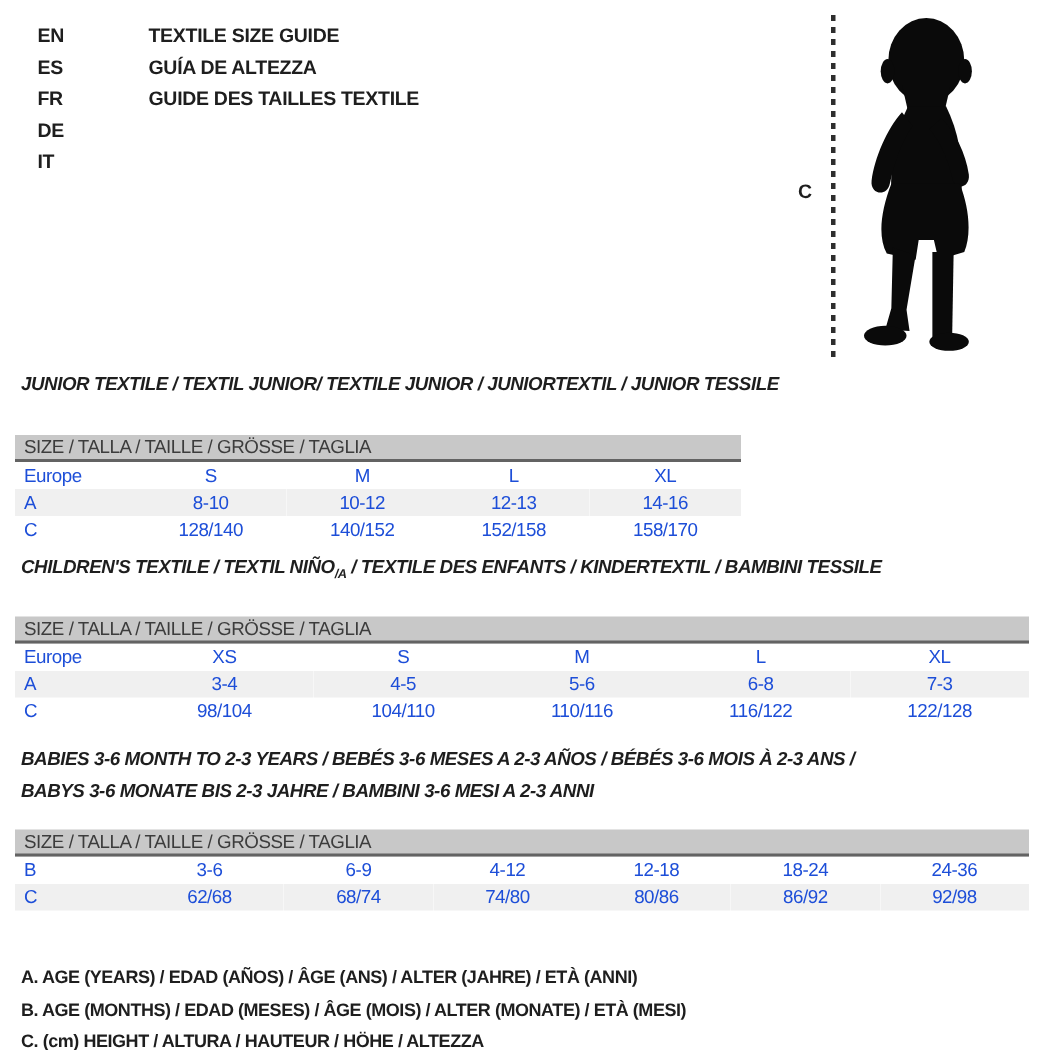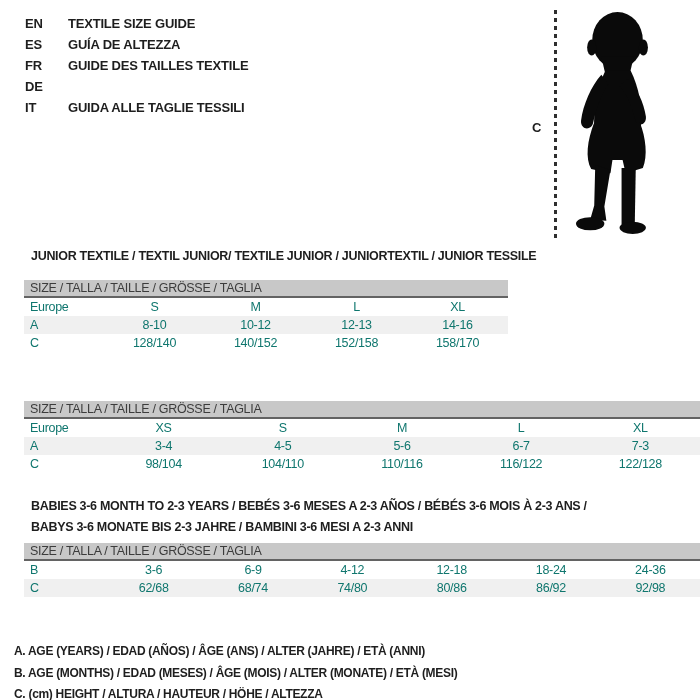--- a/index.html
+++ b/index.html
@@ -2,42 +2,42 @@
 <html><head>
 <meta charset="utf-8">
 <style>
   html,body{margin:0;padding:0;background:#fff;}
   .page{position:relative;width:700px;height:700px;background:#ffffff;overflow:hidden;
         font-family:"Liberation Sans",sans-serif;color:#1e1e1e;}
 
   
   .lang-list{position:absolute;left:25px;top:13px;font-weight:bold;font-size:13px;
              line-height:21px;letter-spacing:-0.2px;}
-  .lang-row{display:flex;}
+  .lang-row{display:flex;gap:31px;}
   .lang-code{width:43px;}
 
   
   .figure{position:absolute;left:530px;top:6px;width:160px;height:240px;}
   .measure-label{position:absolute;left:2px;top:114px;font-weight:bold;font-size:13px;}
   .dash-line{position:absolute;left:24px;top:4px;width:3px;height:232px;
              background:repeating-linear-gradient(to bottom,#2e2e2e 0 4px,transparent 4px 8px);}
   .baby-svg{position:absolute;left:33px;top:2px;}
 
   
-  .sec-title{position:absolute;left:31px;font-weight:bold;font-size:12.5px;
-             letter-spacing:-0.3px;white-space:nowrap;}
+  .sec-title{position:absolute;left:14px;font-weight:bold;font-size:12.5px;
+             letter-spacing:-0.3px;white-space:nowrap;font-style:italic;}
   .sub{font-size:8.5px;vertical-align:sub;}
 
   
-  .tblock{position:absolute;left:24px;}
+  .tblock{position:absolute;left:10px;margin-top:10px;}
   .tbl-head{height:18px;line-height:17px;background:#c8c8c8;color:#3c3c3c;
             padding-left:6px;font-size:12.5px;letter-spacing:-0.3px;
             border-bottom:2px solid #636363;box-sizing:border-box;}
   table{width:100%;border-collapse:collapse;table-layout:fixed;
-        font-size:12.5px;color:#0f766e;letter-spacing:-0.3px;}
+        font-size:12.5px;color:#1d4ed8;letter-spacing:-0.3px;}
   td{height:18px;padding:0;text-align:center;white-space:nowrap;overflow:hidden;}
   td.lbl{text-align:left;padding-left:6px;}
   tr.alt{background:#f0f0f0;}
 
   
   .footnotes{position:absolute;left:14px;top:627px;font-weight:bold;font-size:12px;
              line-height:21.5px;letter-spacing:-0.3px;white-space:nowrap;margin-top:14px;}
 </style>
 </head>
 <body>
@@ -55,21 +55,20 @@
     </div>
     <div class="lang-row">
       <span class="lang-code">FR</span>
       <span class="lang-title">GUIDE DES TAILLES TEXTILE</span>
     </div>
     <div class="lang-row">
       <span class="lang-code">DE</span>
     </div>
     <div class="lang-row">
       <span class="lang-code">IT</span>
-      <span class="lang-title">GUIDA ALLE TAGLIE TESSILI</span>
     </div>
   </div>
 
   <div class="figure">
     <span class="measure-label">C</span>
     <div class="dash-line"></div>
     <svg class="baby-svg" width="105" height="233" viewBox="0 0 100 230" xmlns="http://www.w3.org/2000/svg">
       <g fill="#0a0a0a">
         <ellipse cx="52" cy="32" rx="25" ry="28"></ellipse>
         <ellipse cx="26.5" cy="39" rx="4.5" ry="8"></ellipse>
@@ -119,20 +118,23 @@
         <td class="lbl">C</td>
         <td>128/140</td>
         <td>140/152</td>
         <td>152/158</td>
         <td>158/170</td>
       </tr>
     </tbody>
       </table>
   </div>
 
+  <div class="sec-title" style="top:371px">
+    <span>CHILDREN'S TEXTILE / TEXTIL NIÑO</span><span class="sub">/A</span><span> / TEXTILE DES ENFANTS / KINDERTEXTIL / BAMBINI TESSILE</span>
+  </div>
   <div class="tblock" style="top:401px;width:676px">
     <div class="tbl-head">SIZE / TALLA / TAILLE / GRÖSSE / TAGLIA</div>
     <table>
       <colgroup>
           <col style="width:80px">
           <col>
           <col>
           <col>
           <col>
           <col>
@@ -144,21 +146,21 @@
         <td>S</td>
         <td>M</td>
         <td>L</td>
         <td>XL</td>
       </tr>
       <tr class="alt">
         <td class="lbl">A</td>
         <td>3-4</td>
         <td>4-5</td>
         <td>5-6</td>
-        <td>6-7</td>
+        <td>6-8</td>
         <td>7-3</td>
       </tr>
       <tr>
         <td class="lbl">C</td>
         <td>98/104</td>
         <td>104/110</td>
         <td>110/116</td>
         <td>116/122</td>
         <td>122/128</td>
       </tr>

